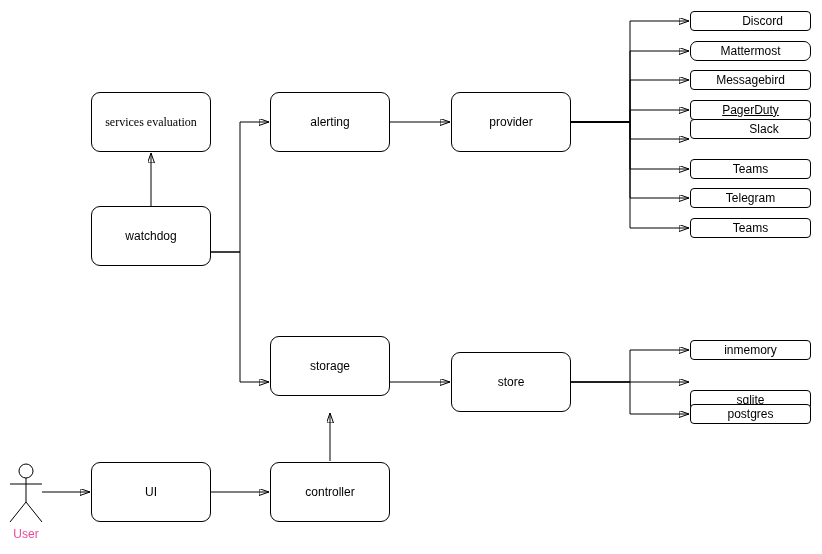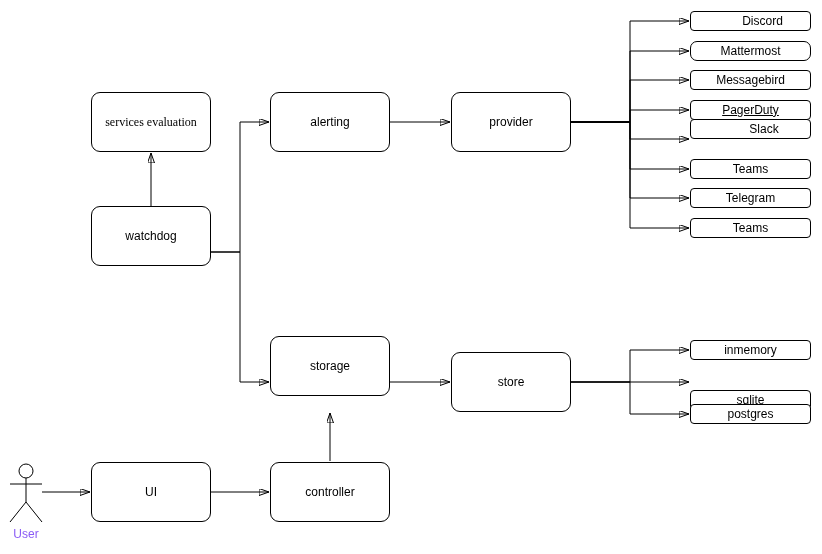--- a/index.html
+++ b/index.html
@@ -10,21 +10,21 @@
   .node{
     position:absolute;box-sizing:border-box;
     border:1px solid #000000;background:#ffffff;color:#000000;
     display:flex;align-items:center;justify-content:center;
     font-size:12px;line-height:1.2;text-align:center;
   }
   .big{width:120px;height:60px;border-radius:9px;}
   .small{left:690px;width:121px;height:20px;border-radius:4px;}
   .actor-label{
     position:absolute;left:4px;top:527px;width:44px;
-    font-size:12px;color:#8b5cf6;text-align:center;
+    font-size:12px;color:#ec4899;text-align:center;
   }
 </style>
 </head>
 <body>
 
 <div class="canvas">
 
   <svg class="edges" viewBox="0 0 822 554">
     <defs>
       <marker id="arrow" viewBox="0 0 10 7" refX="10" refY="3.5" markerWidth="10" markerHeight="7" orient="auto-start-reverse">

